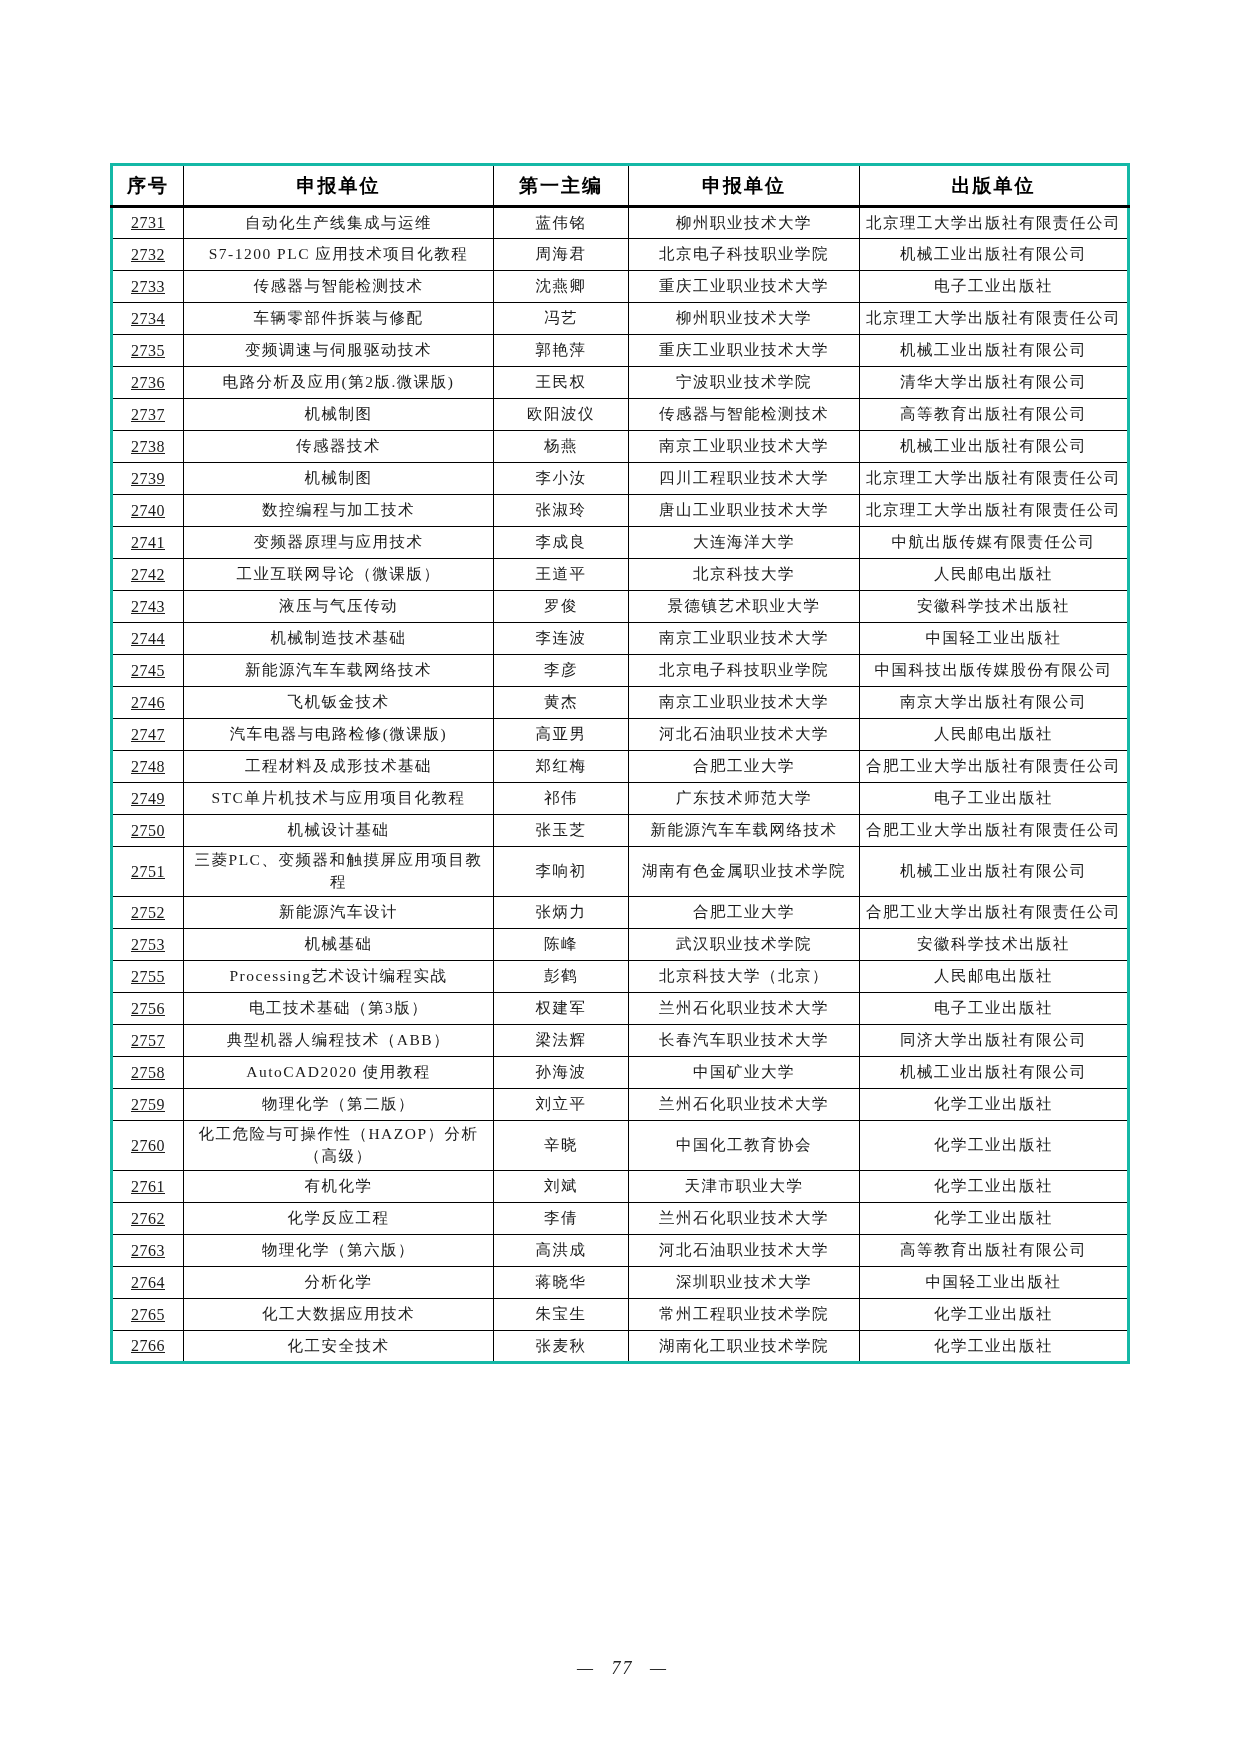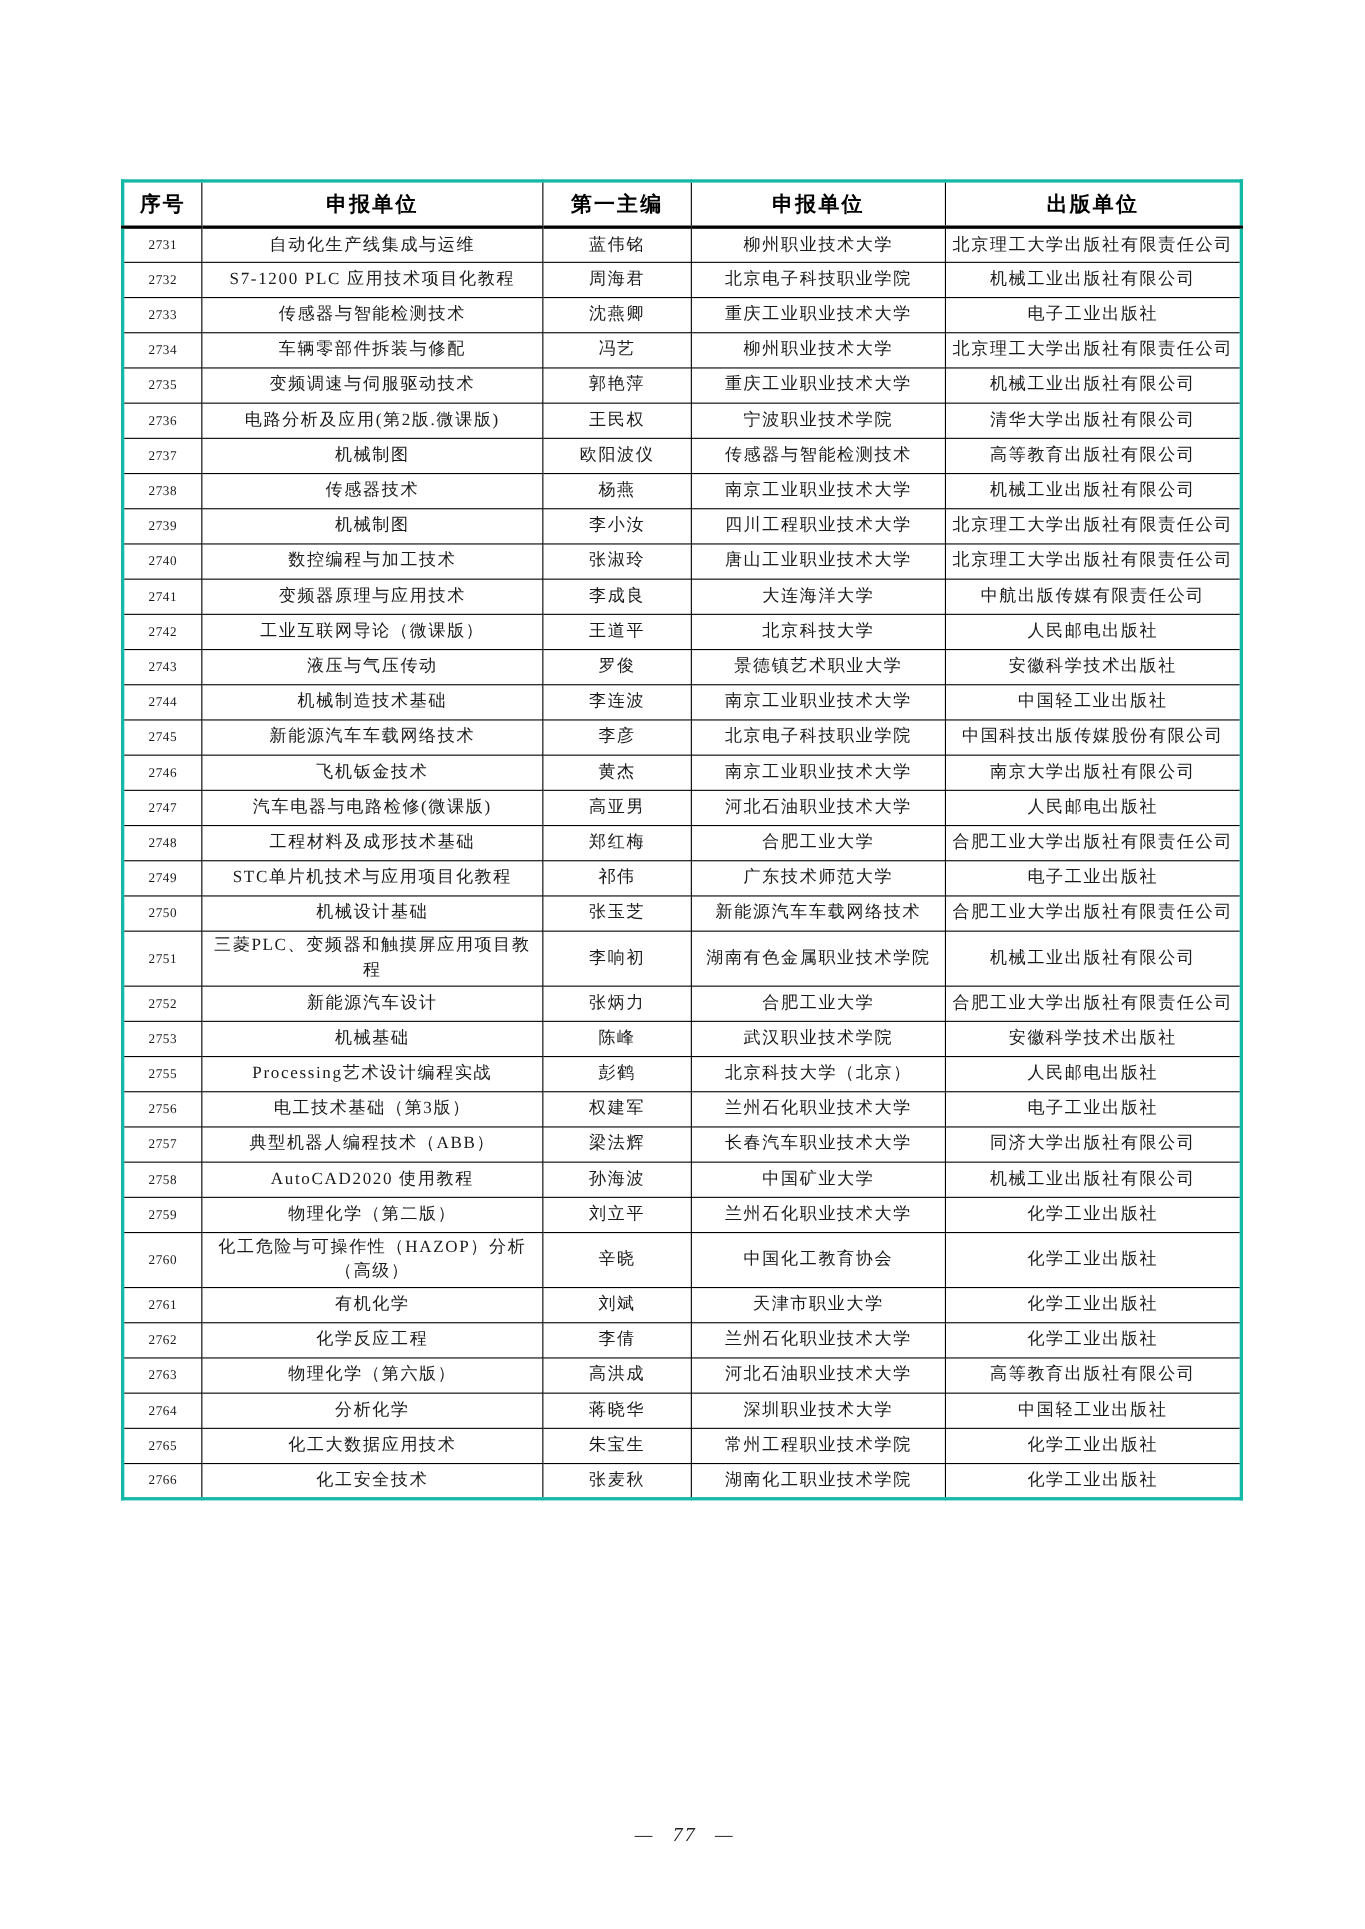--- a/index.html
+++ b/index.html
@@ -50,21 +50,22 @@
   }
   tbody td {
     font-size: 15.5px;
     letter-spacing: 1.5px;
     height: 32px;
     line-height: 1.45;
     color: #1a1a1a;
   }
   tbody td.cell-serial {
     letter-spacing: 0.5px;
-    font-size: 12px;
+    font-size: 16px;
+    text-decoration: underline;
   }
   .page-footer {
     position: absolute;
     left: 2px;
     top: 1658px;
     width: 100%;
     text-align: center;
     font-size: 18px;
     font-style: italic;
     letter-spacing: 2px;

